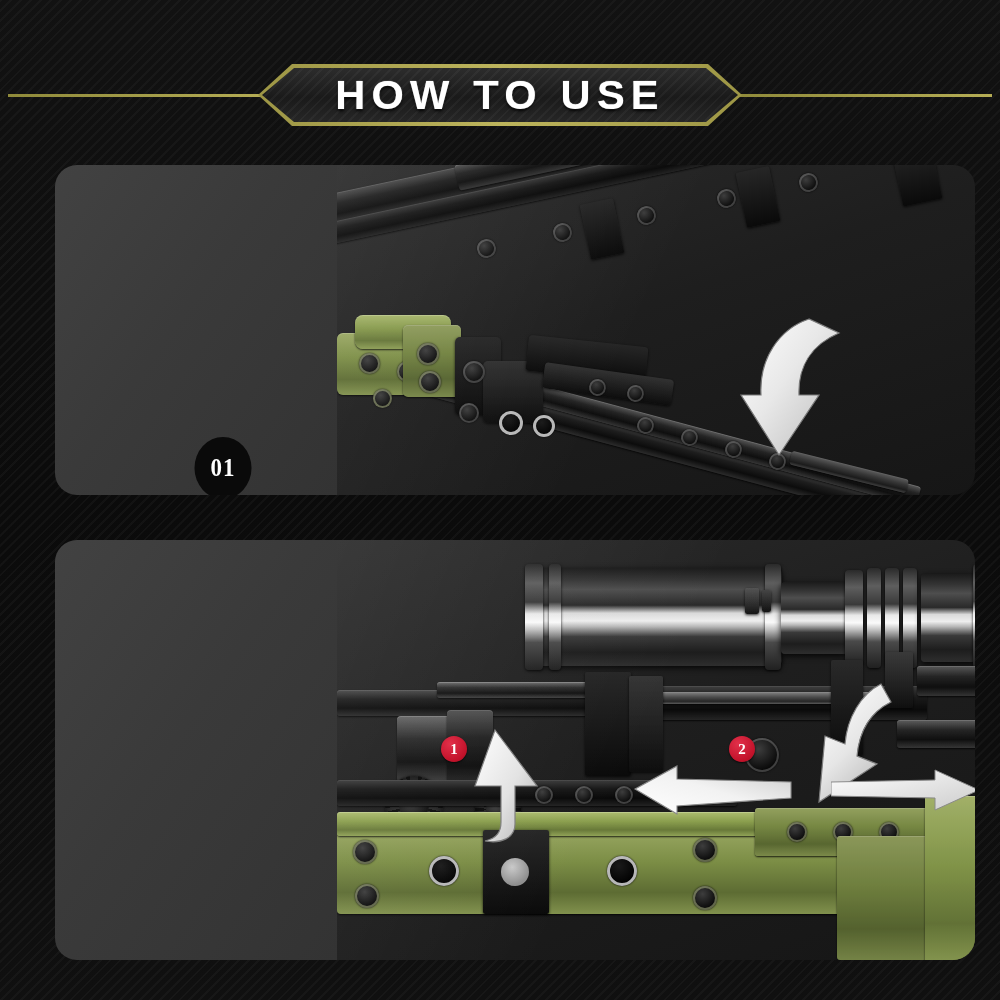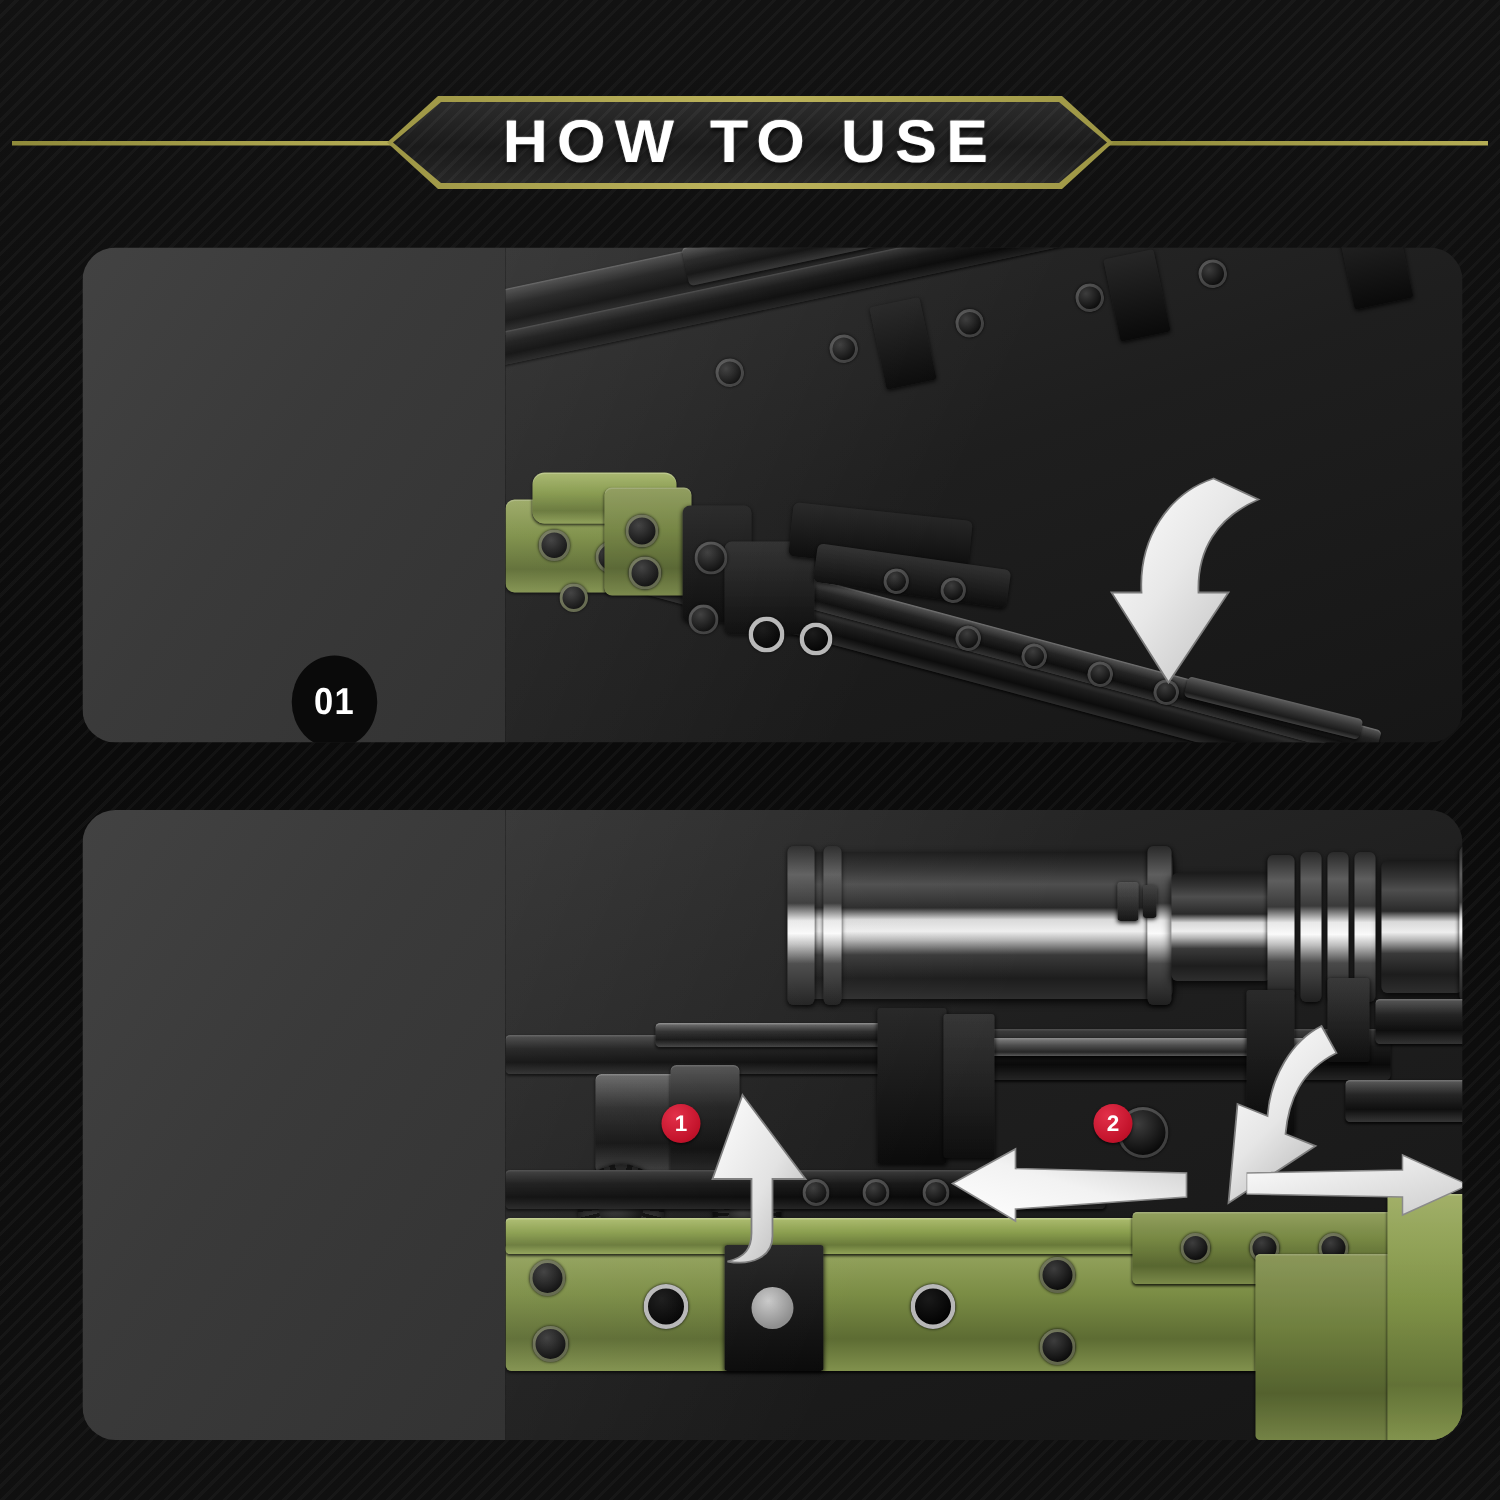--- a/index.html
+++ b/index.html
@@ -52,21 +52,21 @@
     position:absolute; left:0; top:0; width:1000px; height:62px;
     display:flex; align-items:center; justify-content:center;
     font-size:40px; font-weight:bold; letter-spacing:6px;
     color:#ffffff;
     text-shadow:0 2px 3px rgba(0,0,0,.9), 0 0 1px #fff;
     transform:scaleX(1.04);
   }
   
   .panel{
     position:absolute; left:55px; width:920px;
-    border-radius:22px; overflow:hidden;
+    border-radius:22px; overflow:hidden;font-family:Liberation Serif, serif;
   }
   #panel-1{ top:165px; height:330px; }
   #panel-2{ top:540px; height:420px; }
   .panel-left{
     position:absolute; left:0; top:0; width:282px; height:100%;
     background:linear-gradient(125deg,#424242 0%,#3a3a3a 45%,#333333 100%);
   }
   .panel-right{
     position:absolute; left:282px; top:0; right:0; height:100%;
     background:linear-gradient(160deg,#2b2b2b 0%,#1e1e1e 45%,#161616 100%);

